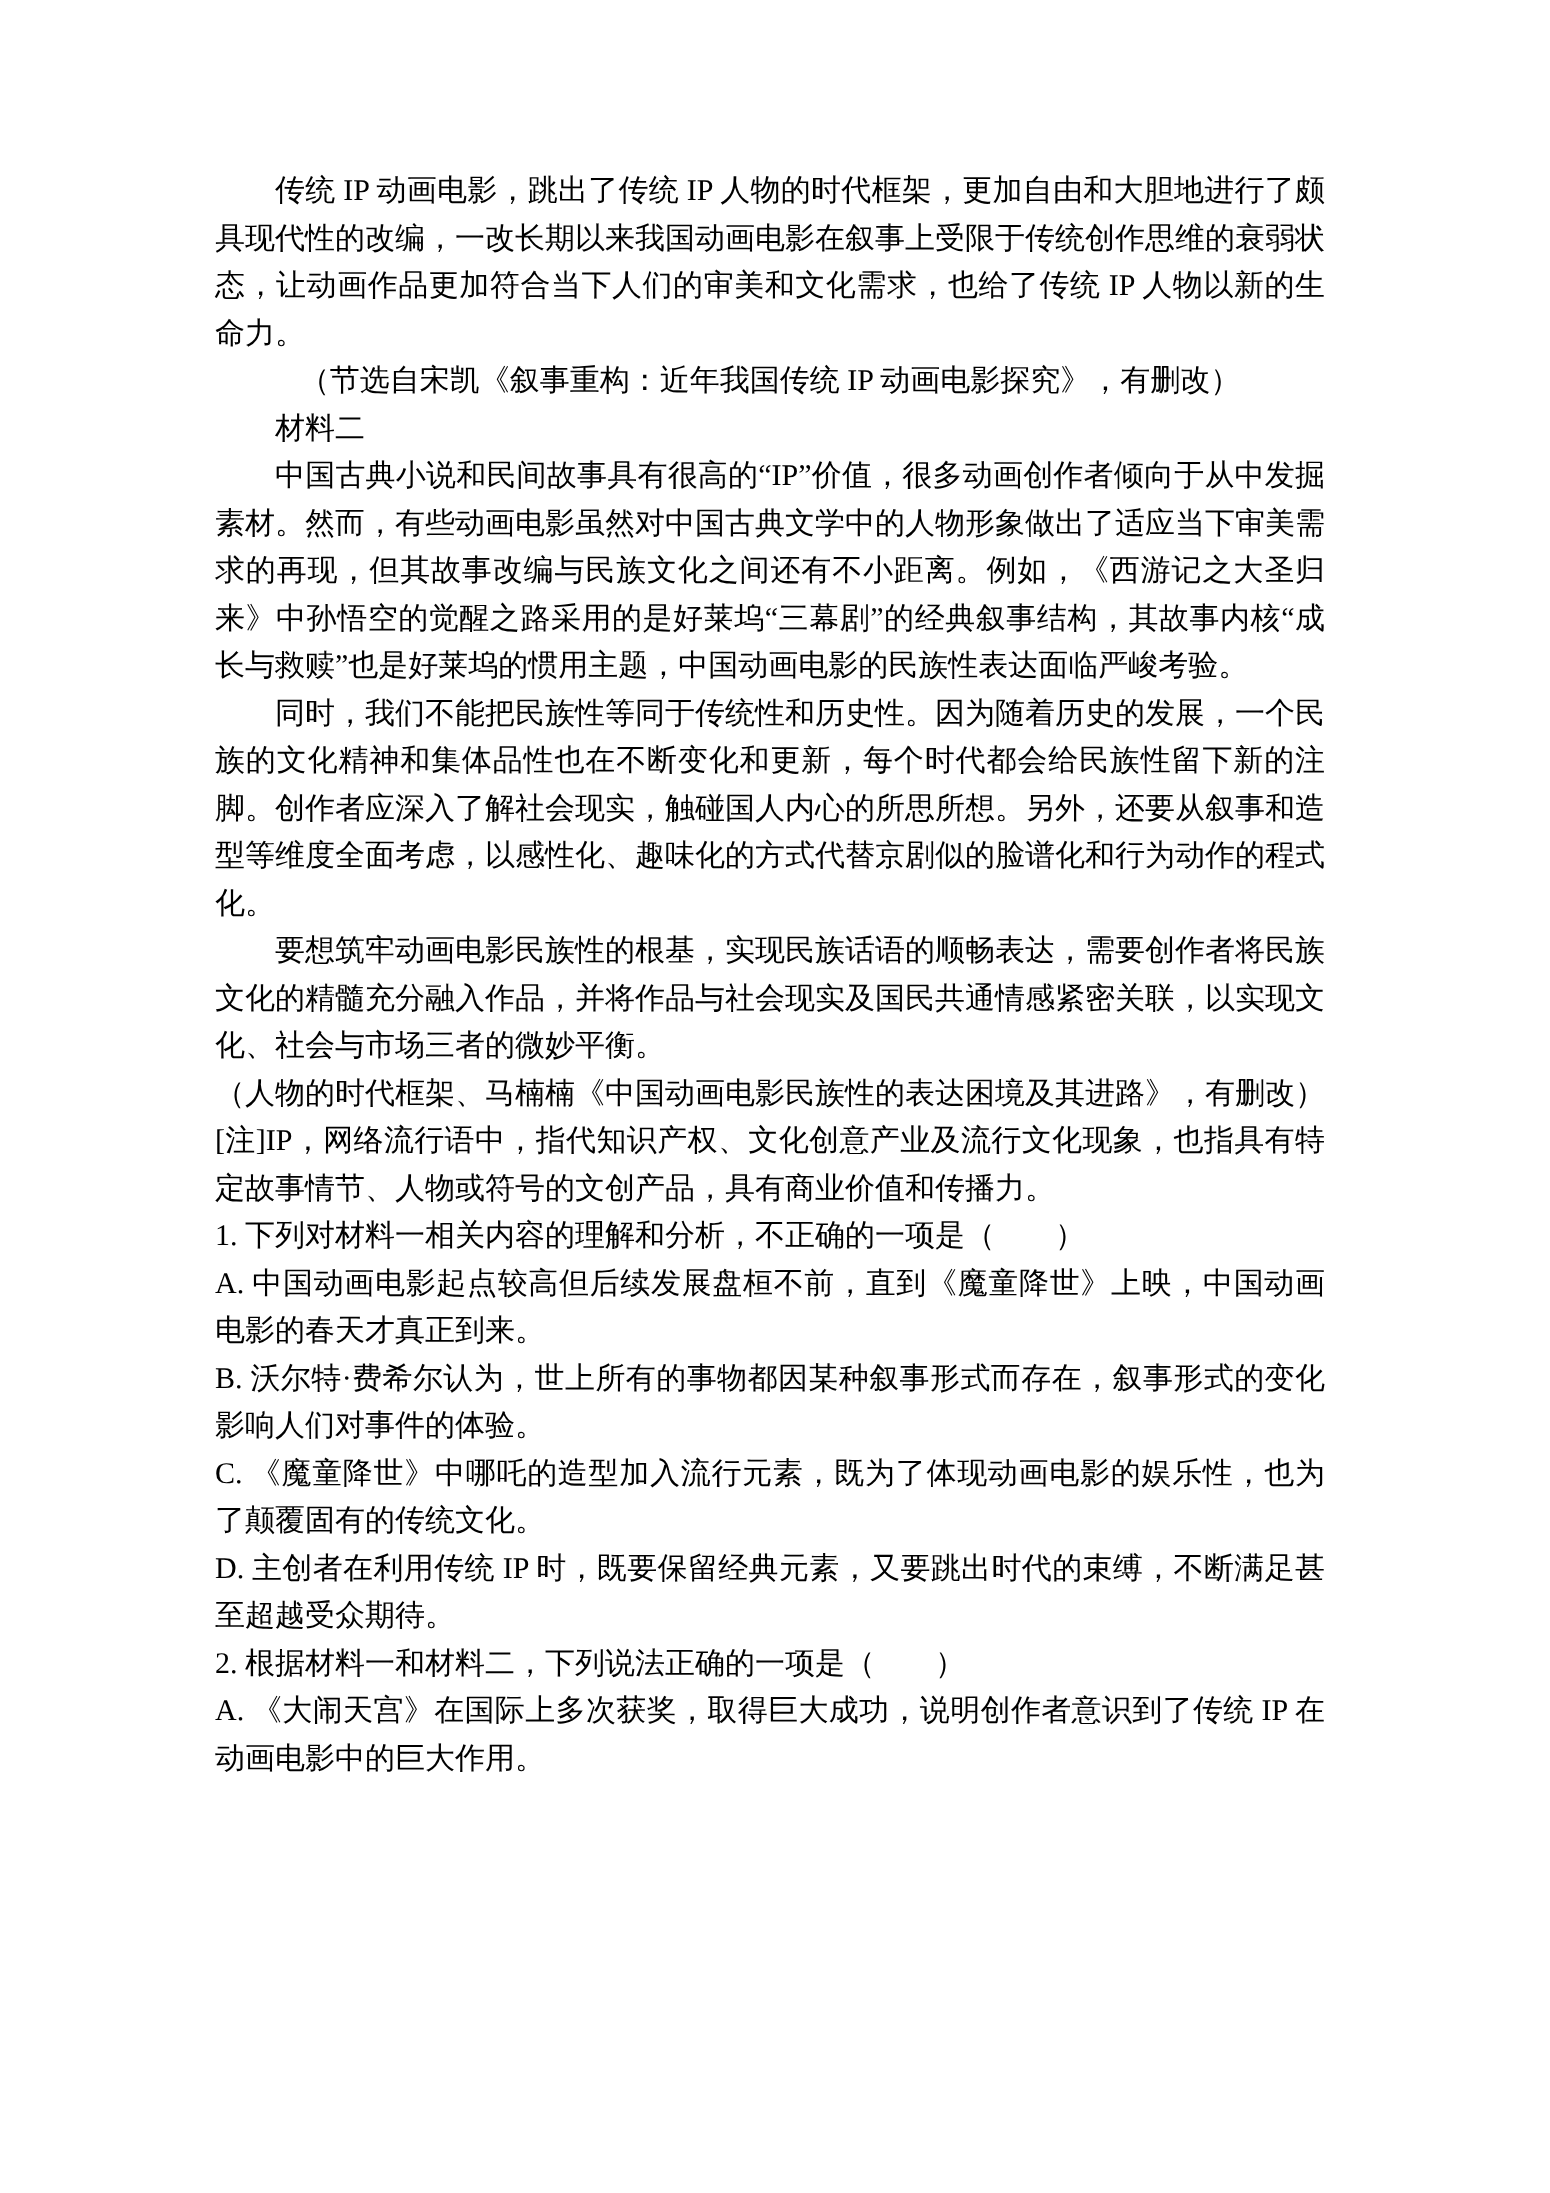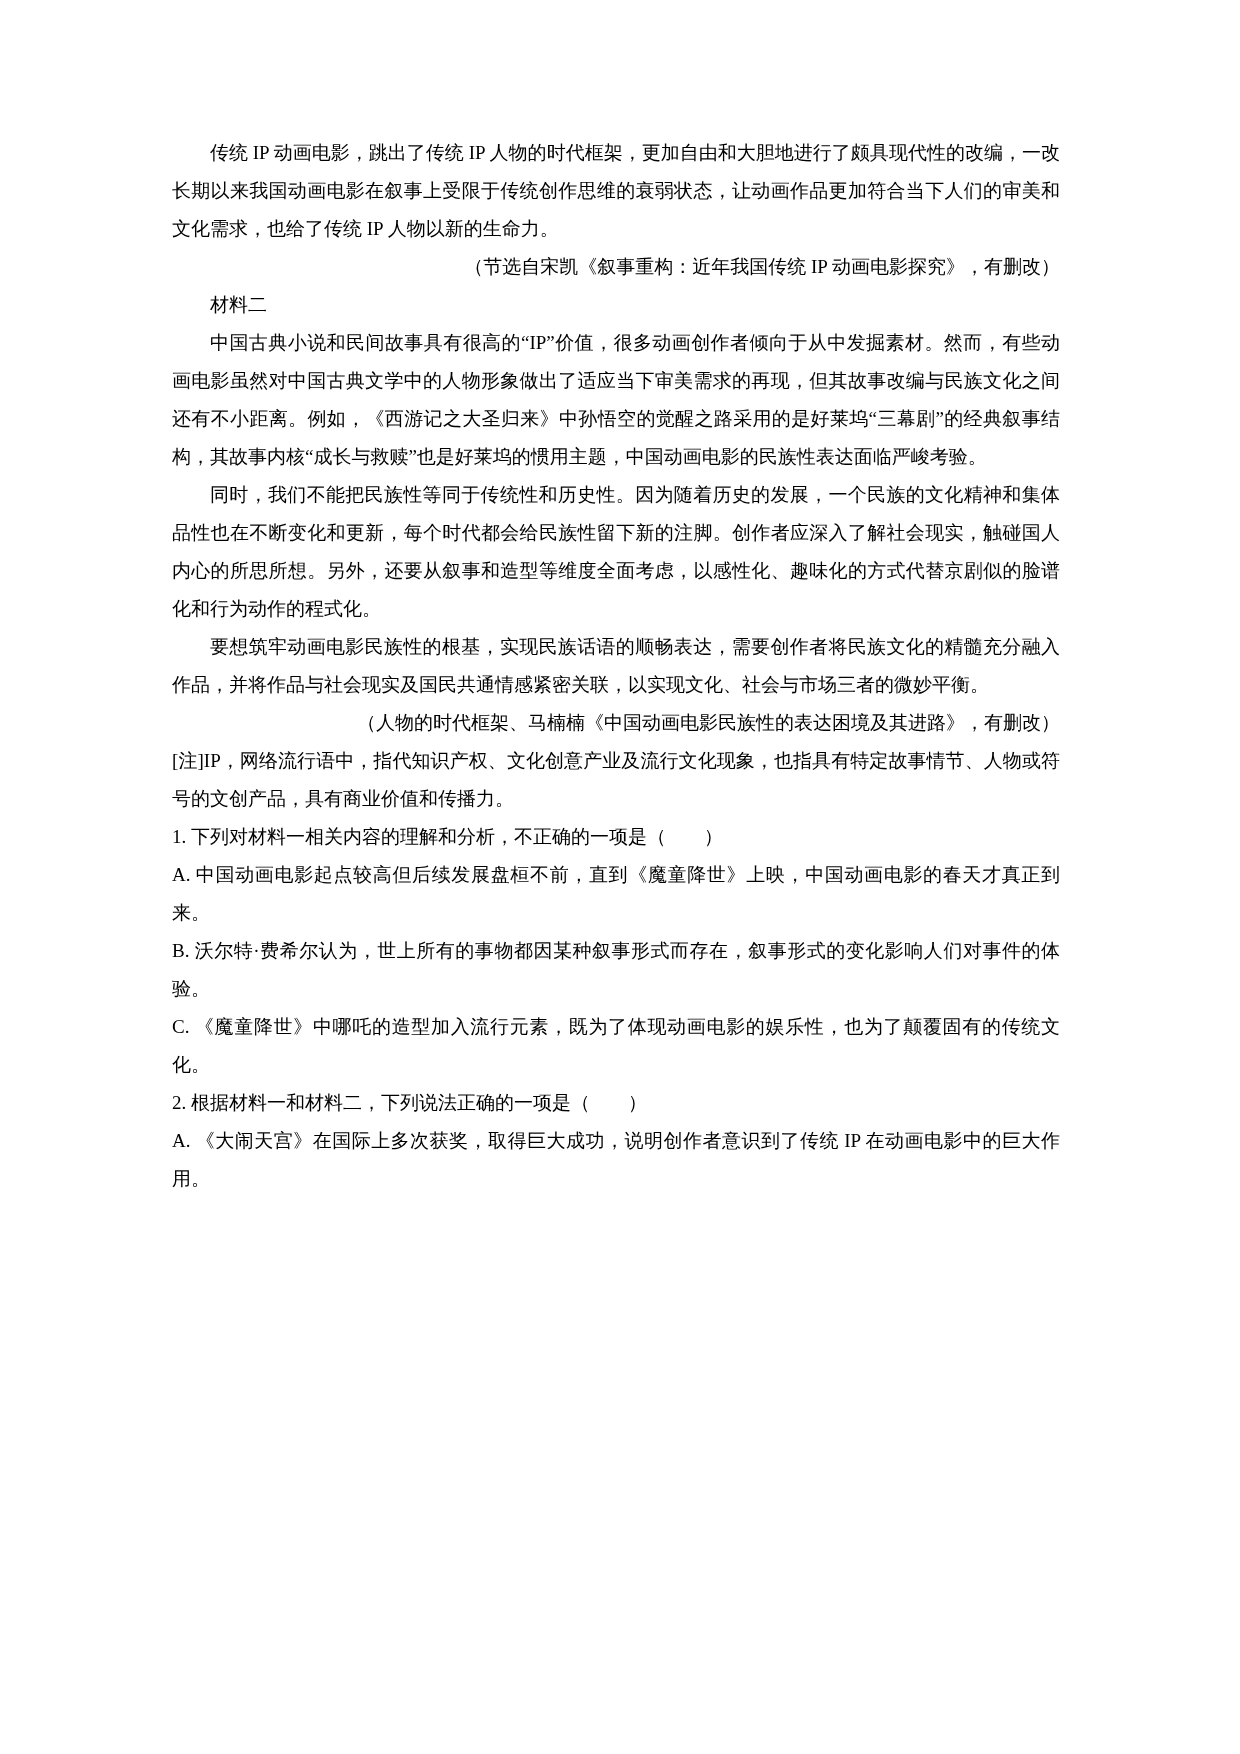--- a/index.html
+++ b/index.html
@@ -14,45 +14,46 @@
     background: #ffffff;
     overflow: hidden;
     font-family: "Liberation Serif", "DejaVu Serif", serif;
   }
   .text-column {
     position: absolute;
     left: 172px;
     top: 134px;
     width: 888px;
     color: #000000;
-    font-size: 19px;
+    font-size: 24px;
     line-height: 38px;
     text-align: justify;
   }
   .text-column p {
     margin: 0;
     padding: 0;
   }
   p.indent { text-indent: 2em; }
-  p.attribution { text-align: right; }
+  p.attribution { text-align: center; }
   p.note, p.question, p.option { text-indent: 0; font-family: Liberation Serif, serif; }
 </style>
 </head>
 <body>
 
 <div class="page">
   <div class="text-column">
       <p class="indent">传统 IP 动画电影，跳出了传统 IP 人物的时代框架，更加自由和大胆地进行了颇具现代性的改编，一改长期以来我国动画电影在叙事上受限于传统创作思维的衰弱状态，让动画作品更加符合当下人们的审美和文化需求，也给了传统 IP 人物以新的生命力。</p>
       <p class="attribution">（节选自宋凯《叙事重构：近年我国传统 IP 动画电影探究》，有删改）</p>
       <p class="indent heading">材料二</p>
       <p class="indent">中国古典小说和民间故事具有很高的“IP”价值，很多动画创作者倾向于从中发掘素材。然而，有些动画电影虽然对中国古典文学中的人物形象做出了适应当下审美需求的再现，但其故事改编与民族文化之间还有不小距离。例如，《西游记之大圣归来》中孙悟空的觉醒之路采用的是好莱坞“三幕剧”的经典叙事结构，其故事内核“成长与救赎”也是好莱坞的惯用主题，中国动画电影的民族性表达面临严峻考验。</p>
       <p class="indent">同时，我们不能把民族性等同于传统性和历史性。因为随着历史的发展，一个民族的文化精神和集体品性也在不断变化和更新，每个时代都会给民族性留下新的注脚。创作者应深入了解社会现实，触碰国人内心的所思所想。另外，还要从叙事和造型等维度全面考虑，以感性化、趣味化的方式代替京剧似的脸谱化和行为动作的程式化。</p>
       <p class="indent">要想筑牢动画电影民族性的根基，实现民族话语的顺畅表达，需要创作者将民族文化的精髓充分融入作品，并将作品与社会现实及国民共通情感紧密关联，以实现文化、社会与市场三者的微妙平衡。</p>
       <p class="attribution">（人物的时代框架、马楠楠《中国动画电影民族性的表达困境及其进路》，有删改）</p>
       <p class="note">[注]IP，网络流行语中，指代知识产权、文化创意产业及流行文化现象，也指具有特定故事情节、人物或符号的文创产品，具有商业价值和传播力。</p>
       <p class="question">1. 下列对材料一相关内容的理解和分析，不正确的一项是（　　）</p>
       <p class="option">A. 中国动画电影起点较高但后续发展盘桓不前，直到《魔童降世》上映，中国动画电影的春天才真正到来。</p>
       <p class="option">B. 沃尔特·费希尔认为，世上所有的事物都因某种叙事形式而存在，叙事形式的变化影响人们对事件的体验。</p>
       <p class="option">C. 《魔童降世》中哪吒的造型加入流行元素，既为了体现动画电影的娱乐性，也为了颠覆固有的传统文化。</p>
+      <p class="option">D. 主创者在利用传统 IP 时，既要保留经典元素，又要跳出时代的束缚，不断满足甚至超越受众期待。</p>
       <p class="question">2. 根据材料一和材料二，下列说法正确的一项是（　　）</p>
       <p class="option">A. 《大闹天宫》在国际上多次获奖，取得巨大成功，说明创作者意识到了传统 IP 在动画电影中的巨大作用。</p>
     </div>
 </div>
 
 </body></html>

